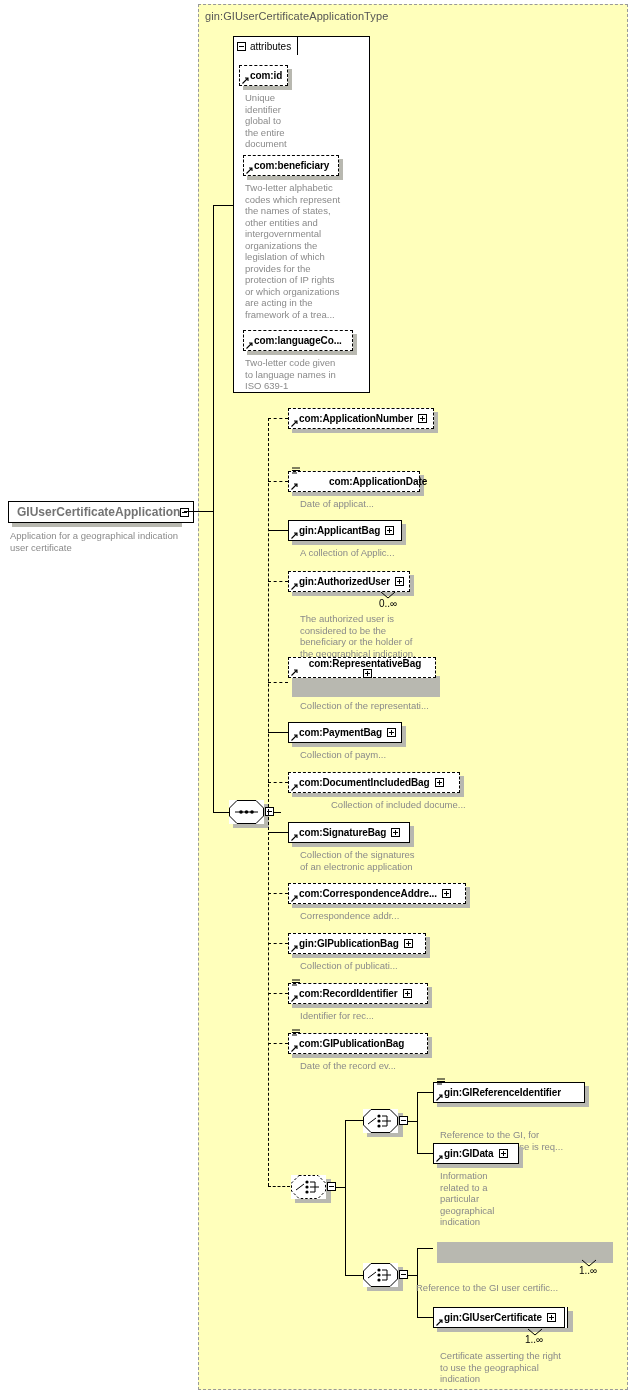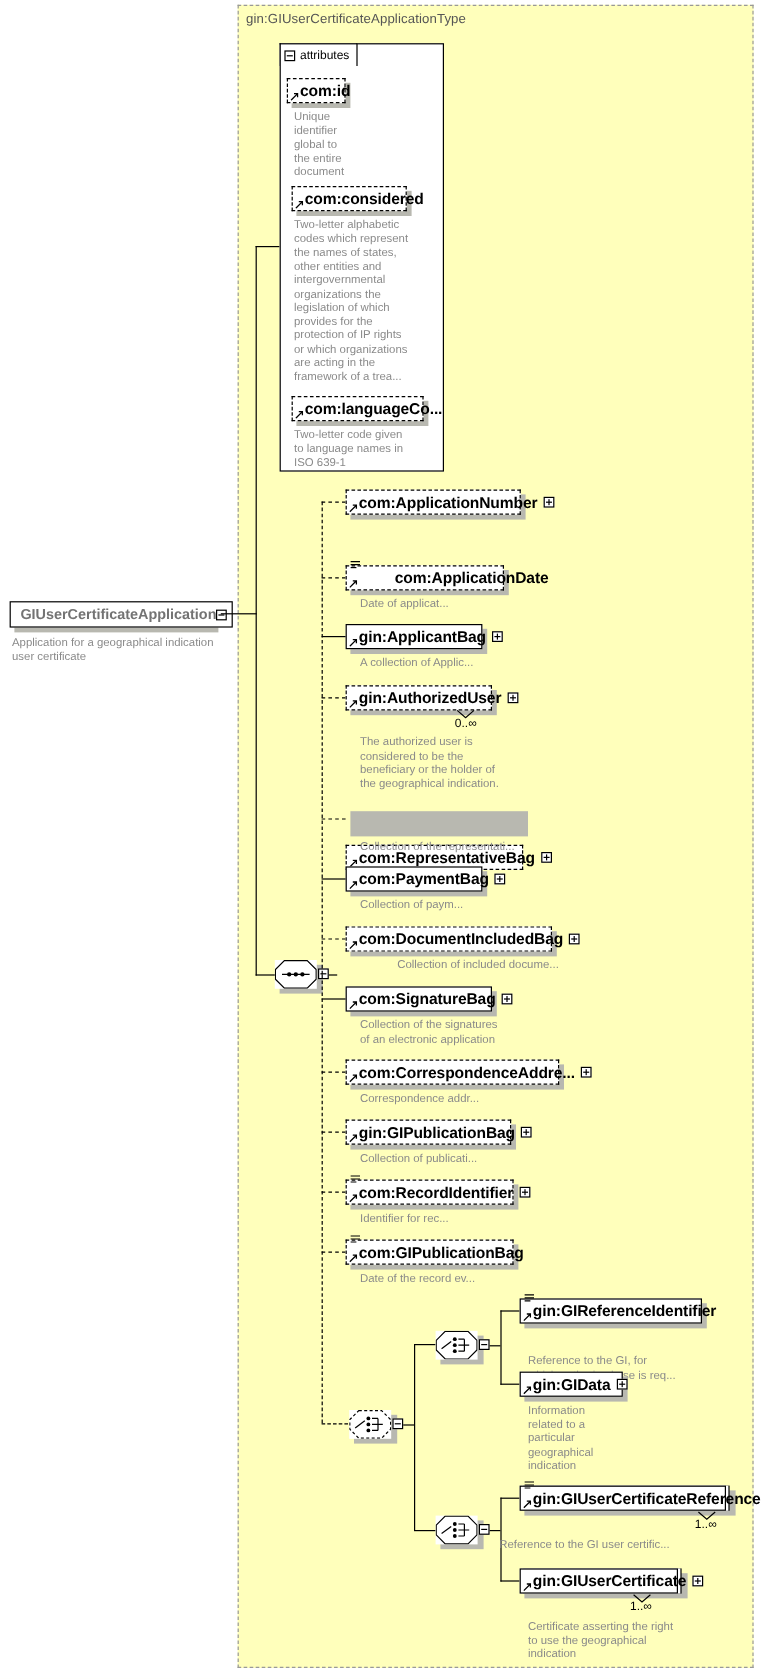--- a/index.html
+++ b/index.html
@@ -103,21 +103,21 @@
   }
   .node.solid  { border: 1px solid #000000; }
   .node.dashed { border: 1px dashed #000000; }
   .node.repeat { box-shadow: 2px 0 0 0 #ffffff, 3px 0 0 0 #000000; }
   .node-shadow {
     position: absolute;
     background: #b8b8b0;
     z-index: 0;
   }
   .node-label {
-    font-size: 13px;
+    font-size: 10px;
     font-weight: bold;
     color: #000000;
     letter-spacing: -0.1px;
   }
   .node .expander { margin-left: 5px; }
   
   .ref-arrow {
     position: absolute;
     left: 2px;
     bottom: 1px;
@@ -237,21 +237,21 @@
 identifier
 global to
 the entire
 document</div>
 
   <div class="node-shadow" style="left:247px; top:159px; width:96px; height:21px;"></div>
   <div class="node dashed" style="left:243px; top:155px; width:96px;">
     <svg class="ref-arrow" viewBox="0 0 7 7">
       <path d="M0.5 6.5 L6 1 M3 1 L6 1 L6 4" stroke="#000" stroke-width="1.1" fill="none"></path>
     </svg>
-    <span class="node-label">com:considered</span>
+    <span class="node-label">com:beneficiary</span>
   </div>
   <div class="desc" style="left:245px; top:182px; width:115px;">Two-letter alphabetic
 codes which represent
 the names of states,
 other entities and
 intergovernmental
 organizations the
 legislation of which
 provides for the
 protection of IP rights
@@ -335,21 +335,21 @@
     <path d="M1 1 L8 7 L15 1" stroke="#000" stroke-width="1" fill="none"></path>
   </svg>
   <div class="card" style="left:379px; top:598px;">0..∞</div>
   <div class="desc" style="left:300px; top:613px; width:170px;">The authorized user is
 considered to be the
 beneficiary or the holder of
 the geographical indication.</div>
 
   <div class="ln-dash-h" style="left:268px; top:682px; width:20px;"></div>
   <div class="node-shadow" style="left:292px; top:676px; width:148px; height:21px;"></div>
-  <div class="node dashed" style="left:288px; top:704px; width:148px;">
+  <div class="node dashed" style="left:288px; top:657px; width:148px;flex-direction:column;">
     <svg class="ref-arrow" viewBox="0 0 7 7">
       <path d="M0.5 6.5 L6 1 M3 1 L6 1 L6 4" stroke="#000" stroke-width="1.1" fill="none"></path>
     </svg>
     <span class="node-label">com:RepresentativeBag</span>
     <span class="expander plus"></span>
   </div>
   <div class="desc" style="left:300px; top:700px; width:180px;">Collection of the representati...</div>
 
   <div class="ln" style="left:268px; top:732px; width:21px; height:1px;"></div>
   <div class="node-shadow" style="left:292px; top:726px; width:114px; height:21px;"></div>
@@ -523,31 +523,20 @@
       <line x1="24" y1="7" x2="24" y2="17" stroke="#000" stroke-width="1"></line>
     </svg>
   </div>
   <div class="comp-exp" style="left:399px; top:1270px;"></div>
   <div class="ln" style="left:408px; top:1275px; width:9px; height:1px;"></div>
   <div class="ln" style="left:417px; top:1248px; width:1px; height:70px;"></div>
   <div class="ln" style="left:417px; top:1248px; width:16px; height:1px;"></div>
   <div class="ln" style="left:417px; top:1317px; width:16px; height:1px;"></div>
 
   <div class="node-shadow" style="left:437px; top:1242px; width:176px; height:21px;"></div>
-  <div class="node solid repeat" style="left:433px; top:1238px; width:172px;">
-    <svg class="type-glyph" viewBox="0 0 8 7">
-      <line x1="0" y1="1" x2="8" y2="1" stroke="#000" stroke-width="1"></line>
-      <line x1="0" y1="3.5" x2="8" y2="3.5" stroke="#000" stroke-width="1"></line>
-      <line x1="0" y1="6" x2="5" y2="6" stroke="#000" stroke-width="1"></line>
-    </svg>
-    <svg class="ref-arrow" viewBox="0 0 7 7">
-      <path d="M0.5 6.5 L6 1 M3 1 L6 1 L6 4" stroke="#000" stroke-width="1.1" fill="none"></path>
-    </svg>
-    <span class="node-label">gin:GIUserCertificateReference</span>
-  </div>
   <svg style="position:absolute;left:581px;top:1259px;" width="16" height="8" viewBox="0 0 16 8">
     <path d="M1 1 L8 7 L15 1" stroke="#000" stroke-width="1" fill="none"></path>
   </svg>
   <div class="card" style="left:579px; top:1265px;">1..∞</div>
   <div class="desc" style="left:416px; top:1282px; width:175px;">Reference to the GI user certific...</div>
 
   <div class="node-shadow" style="left:437px; top:1311px; width:136px; height:21px;"></div>
   <div class="node solid repeat" style="left:433px; top:1307px; width:132px;">
     <svg class="ref-arrow" viewBox="0 0 7 7">
       <path d="M0.5 6.5 L6 1 M3 1 L6 1 L6 4" stroke="#000" stroke-width="1.1" fill="none"></path>

